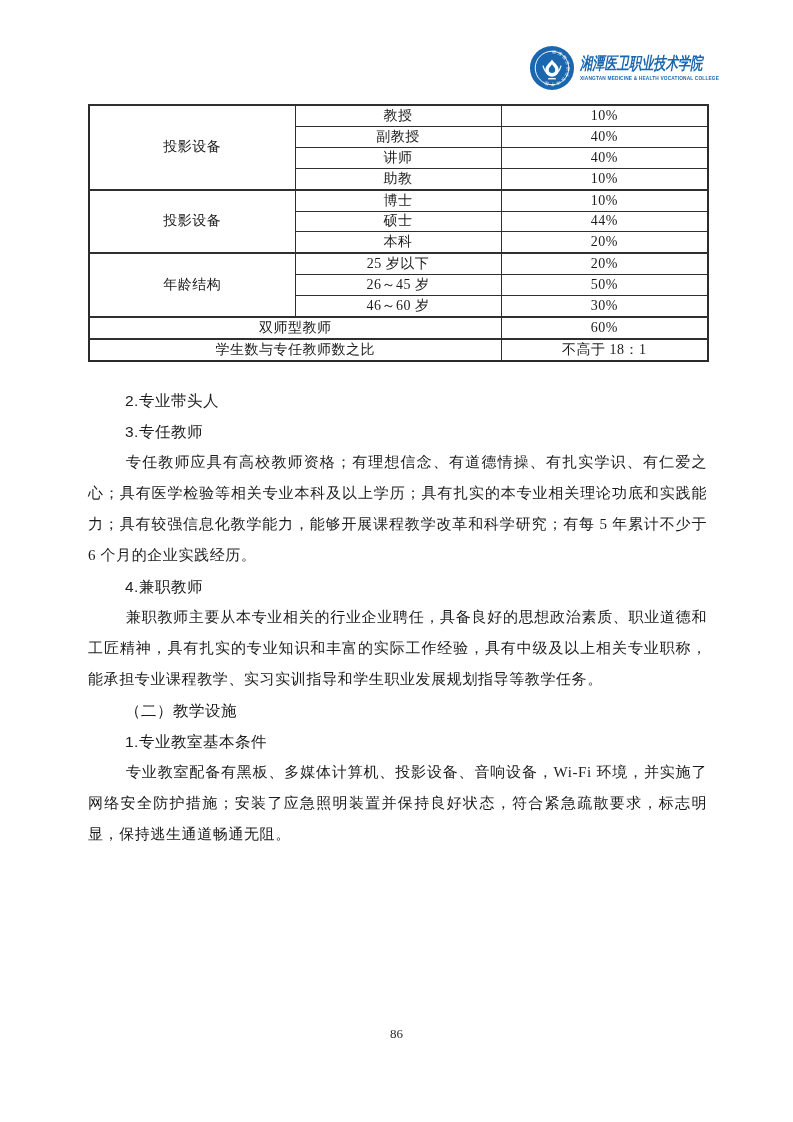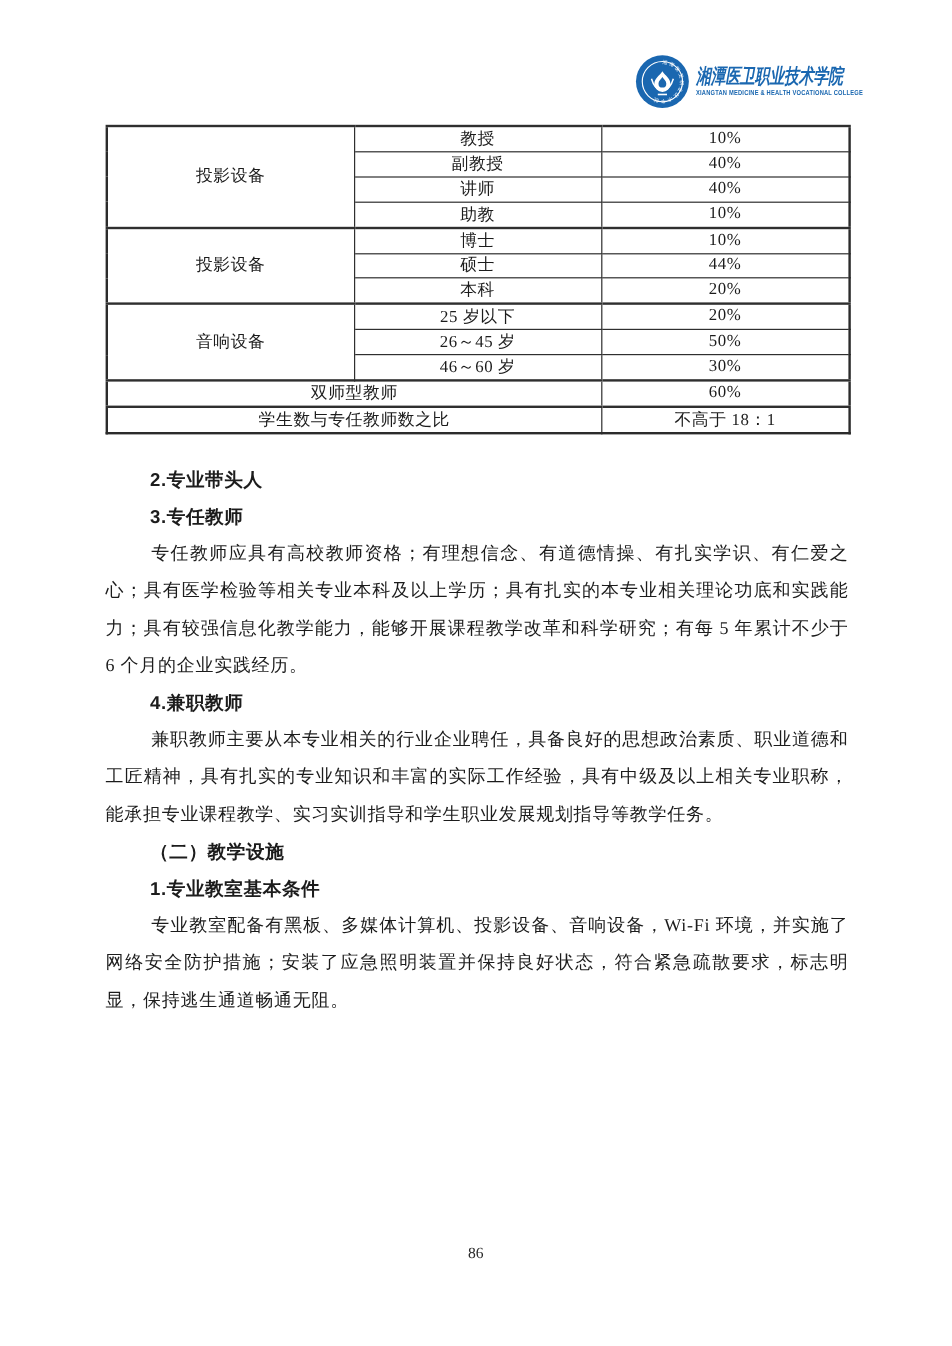--- a/index.html
+++ b/index.html
@@ -47,37 +47,37 @@
     padding:0;
     font-family:"Liberation Serif","DejaVu Serif",serif;
     margin-left:36px;
   }
   table.req{border:2px solid #2b2b2b;}
   table.req tr.group-start td{border-top-width:2px;}
   
   .text{margin-top:23px;width:619px;}
   .section h3{
     margin:0;padding-left:37px;
-    font-size:15.5px;line-height:31px;font-weight:bold;
+    font-size:15.5px;line-height:31px;font-weight:normal;
     font-family:"Liberation Sans","DejaVu Sans",sans-serif;
     letter-spacing:0.5px;
   }
   .section p{
     margin:0;
     text-indent:38px;
     font-size:15px;line-height:31px;
     text-align:justify;text-align-last:left;
     word-break:break-all;
     letter-spacing:0.6px;
   }
   .section p:empty{display:none;}
   
   .footer{
     position:absolute;left:0;top:1026px;width:793px;
-    text-align:center;font-size:13px;color:#2a2a2a;margin-top:10px;
+    text-align:center;font-size:13px;color:#2a2a2a;
   }
 </style>
 </head>
 <body>
 
 <div class="page">
 
   <div class="logo">
     <svg class="emblem" viewBox="0 0 48 48">
       <circle cx="24" cy="24" r="23" fill="#1a67b0"></circle>
@@ -133,21 +133,21 @@
           </tr>
           <tr>
             <td>硕士</td>
             <td>44%</td>
           </tr>
           <tr>
             <td>本科</td>
             <td>20%</td>
           </tr>
           <tr class="group-start">
-            <td rowspan="3">音响设备</td>
+            <td rowspan="3">年龄结构</td>
             <td>25 岁以下</td>
             <td>20%</td>
           </tr>
           <tr>
             <td>26～45 岁</td>
             <td>50%</td>
           </tr>
           <tr>
             <td>46～60 岁</td>
             <td>30%</td>

